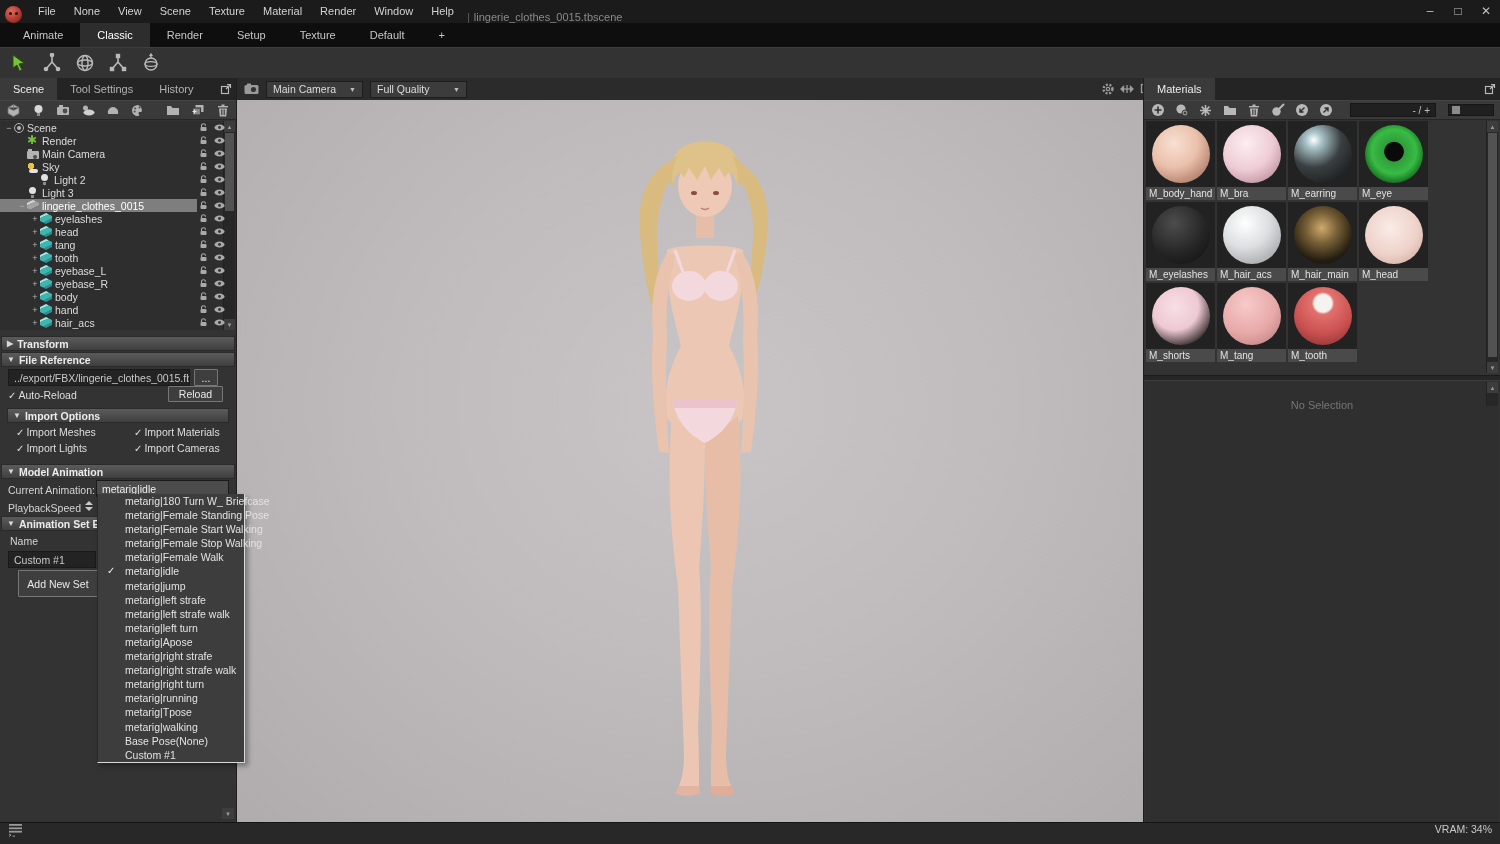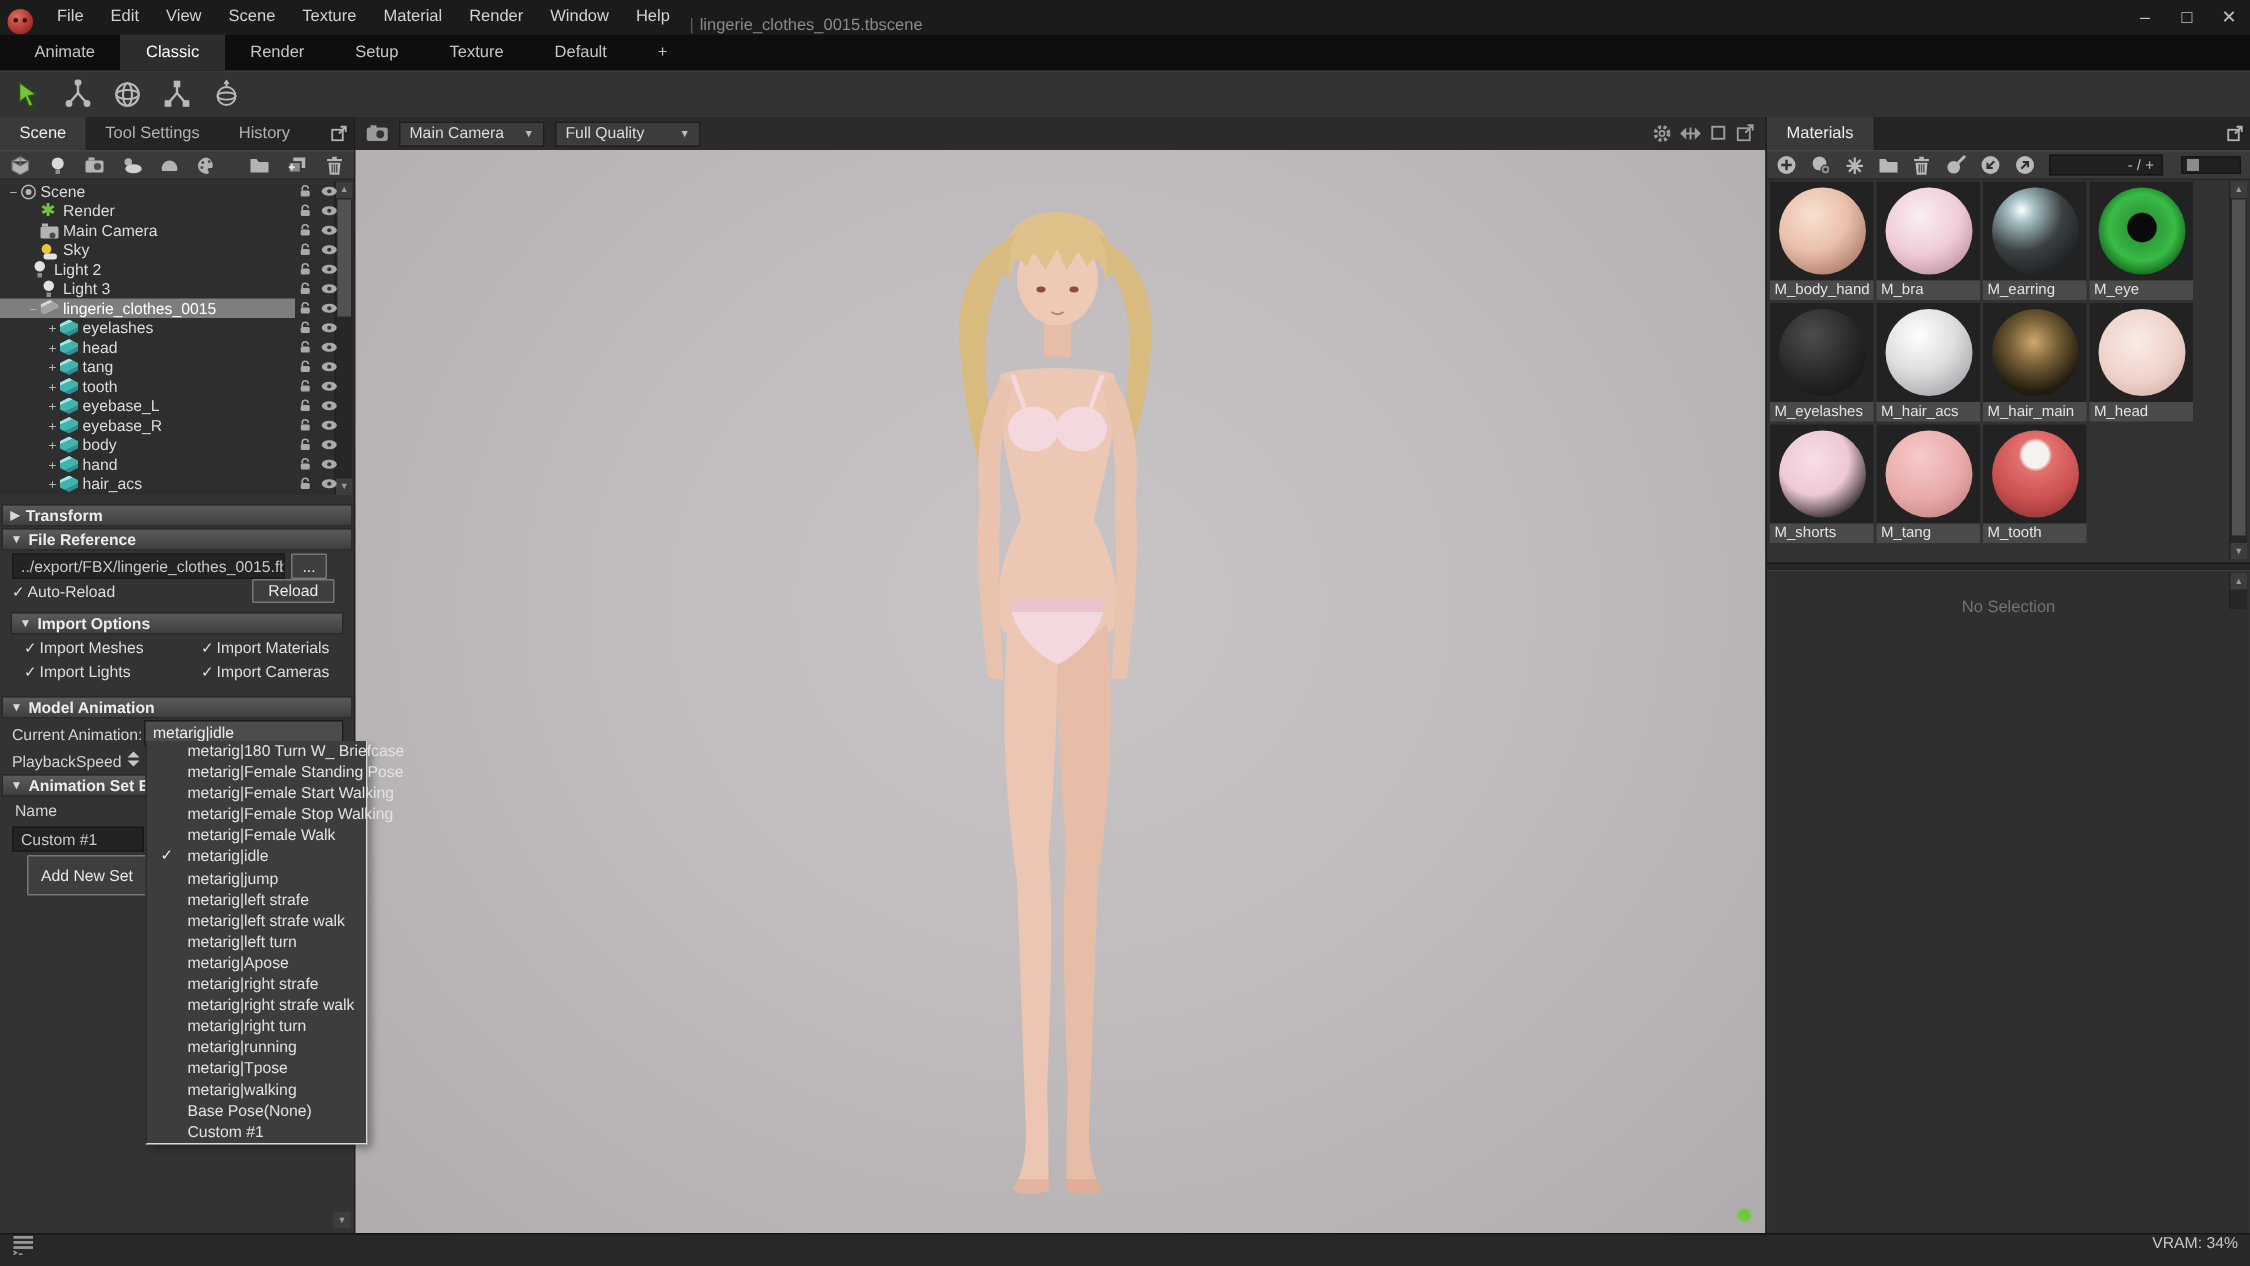--- a/index.html
+++ b/index.html
@@ -101,21 +101,21 @@
   .vselect{width:97px;height:17px;background:#3c3c3c;border:1px solid #1d1d1d;display:flex;
     align-items:center;padding:0 6px;color:#dcdcdc;font-size:10.5px}
   .vselect .caret{margin-left:auto;font-size:7px;color:#bdbdbd}
   .vicons{margin-left:auto;display:flex;gap:5px}
   .vcanvas{position:absolute;left:0;right:0;top:22px;bottom:0;overflow:hidden;
     background:radial-gradient(ellipse at 50% 42%,#c9c5c7 0%,#c0bcbe 45%,#b0acae 100%)}
   .vdot{position:absolute;right:10px;bottom:8px;width:8px;height:8px;border-radius:50%;
     background:#6fca3a;box-shadow:0 0 4px rgba(111,202,58,.8)}
 
   
-  .right-panel{position:absolute;right:0;top:78px;width:323px;bottom:22px;background:#333;
+  .right-panel{position:absolute;right:0;top:78px;width:357px;bottom:22px;background:#333;
     border-left:1px solid #1e1e1e}
   .filter-field{margin-left:auto;width:86px;height:14px;background:#202020;border:1px solid #161616;
     color:#bdbdbd;font-size:10px;display:flex;align-items:center;justify-content:flex-end;padding:0 5px}
   .hslider{width:46px;height:12px;background:#202020;border:1px solid #161616;position:relative;margin-left:3px}
   .hslider .knob{position:absolute;left:3px;top:1px;width:8px;height:8px;background:#8b8b8b}
   .mat-grid{position:absolute;top:43px;left:2px;width:306px;display:flex;flex-wrap:wrap;gap:2px;
     align-content:flex-start}
   .mat-cell{width:69px}
   .mat-thumb{height:66px;background:#222;display:flex;align-items:center;justify-content:center}
   .mat-sphere{width:58px;height:58px;border-radius:50%}
@@ -134,21 +134,21 @@
   svg{display:block}
 </style>
 </head>
 <body>
 
 <div class="titlebar">
   <span class="logo"></span>
   <div style="display:flex">
 
   <span class="menu-item">File</span>
-      <span class="menu-item">Edit</span>
+      <span class="menu-item">None</span>
       <span class="menu-item">View</span>
       <span class="menu-item">Scene</span>
       <span class="menu-item">Texture</span>
       <span class="menu-item">Material</span>
       <span class="menu-item">Render</span>
       <span class="menu-item">Window</span>
       <span class="menu-item">Help</span>
     </div>
   <span class="menu-sep">|</span>
   <span class="doc-title">lingerie_clothes_0015.tbscene</span>
@@ -364,21 +364,21 @@
           </svg>
         </span>
         <span class="row-eye">
           <svg width="11" height="7" viewBox="0 0 11 7">
             <ellipse cx="5.5" cy="3.5" rx="5" ry="3" fill="#aaa"></ellipse>
             <circle cx="5.5" cy="3.5" r="1.4" fill="#333"></circle>
           </svg>
         </span>
       </div>
 
-      <div class="tree-row" style="padding-left: 11px; align-items: center;">
+      <div class="tree-row" style="padding-left: 29px; align-items: center;">
         <span class="exp"></span>
         <span class="ti ti-light"></span>
         <span>Light 2</span>
         <span class="row-lock">
           <svg width="9" height="9" viewBox="0 0 9 9" fill="none" stroke="#aaa" stroke-width="1.1">
             <path d="M2.5 4 V2.8 a2 2 0 0 1 4 0"></path>
             <rect x="1.5" y="4" width="6" height="4" rx="1" fill="#aaa" stroke="none"></rect>
           </svg>
         </span>
         <span class="row-eye">

